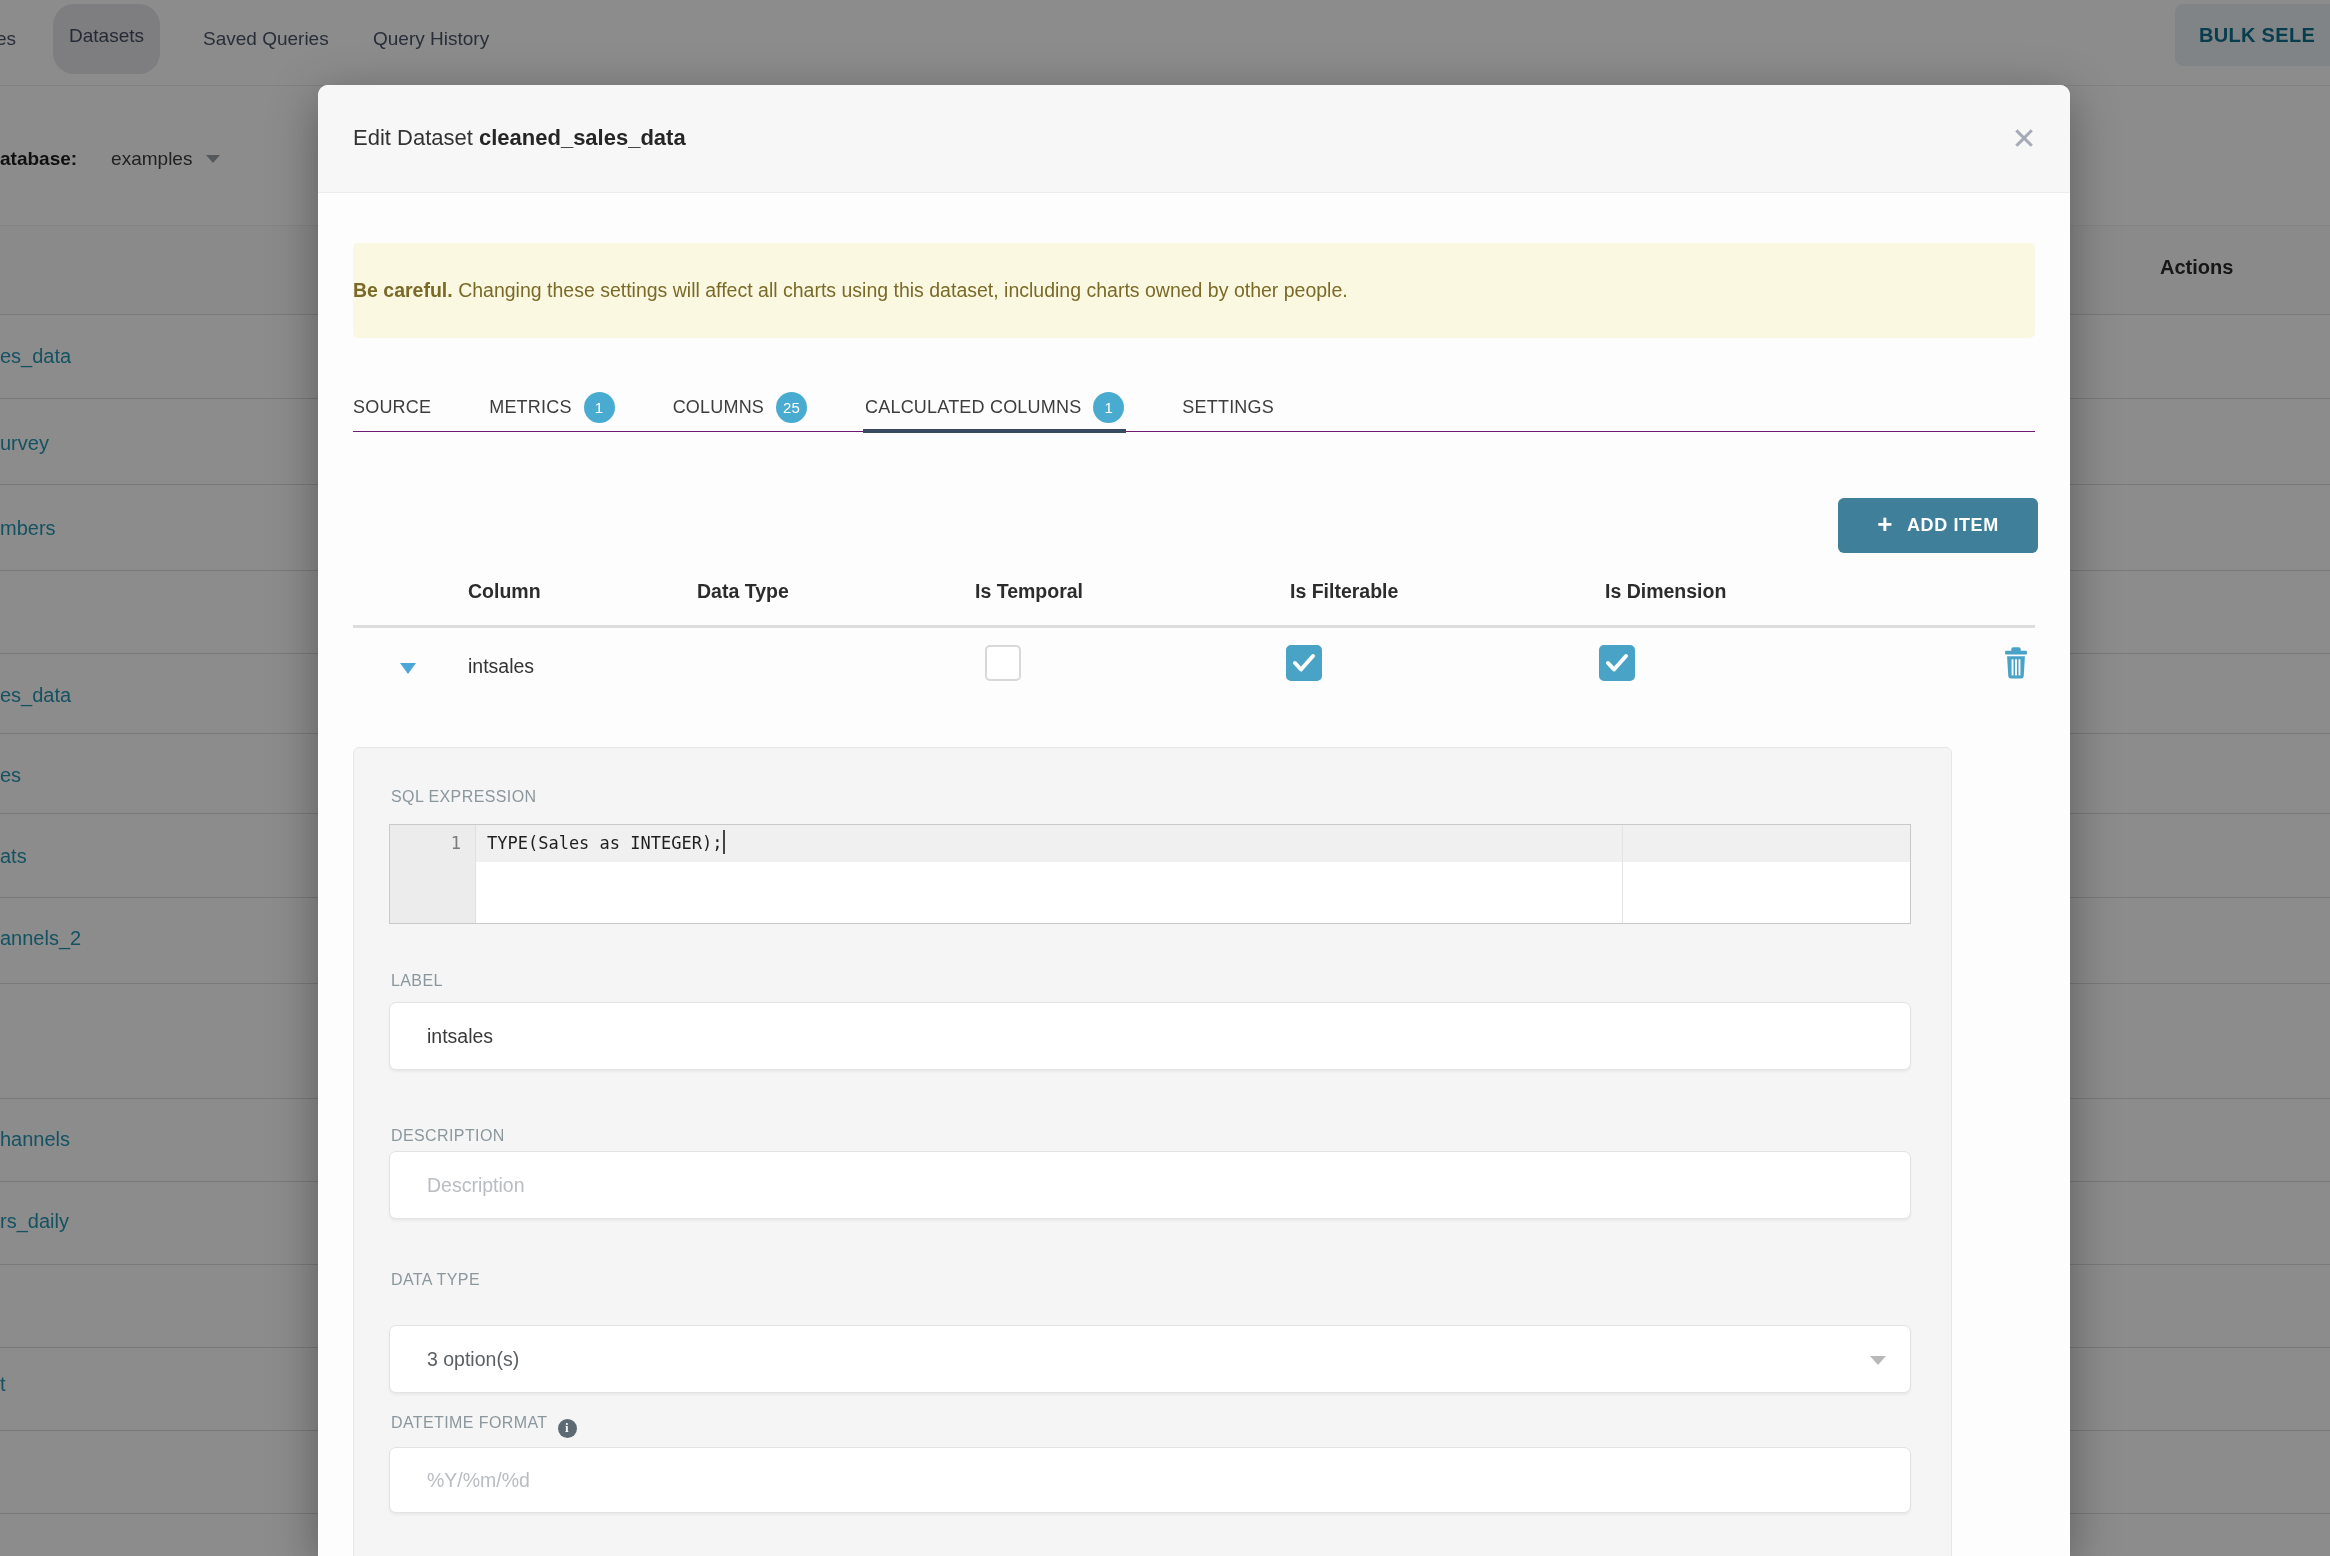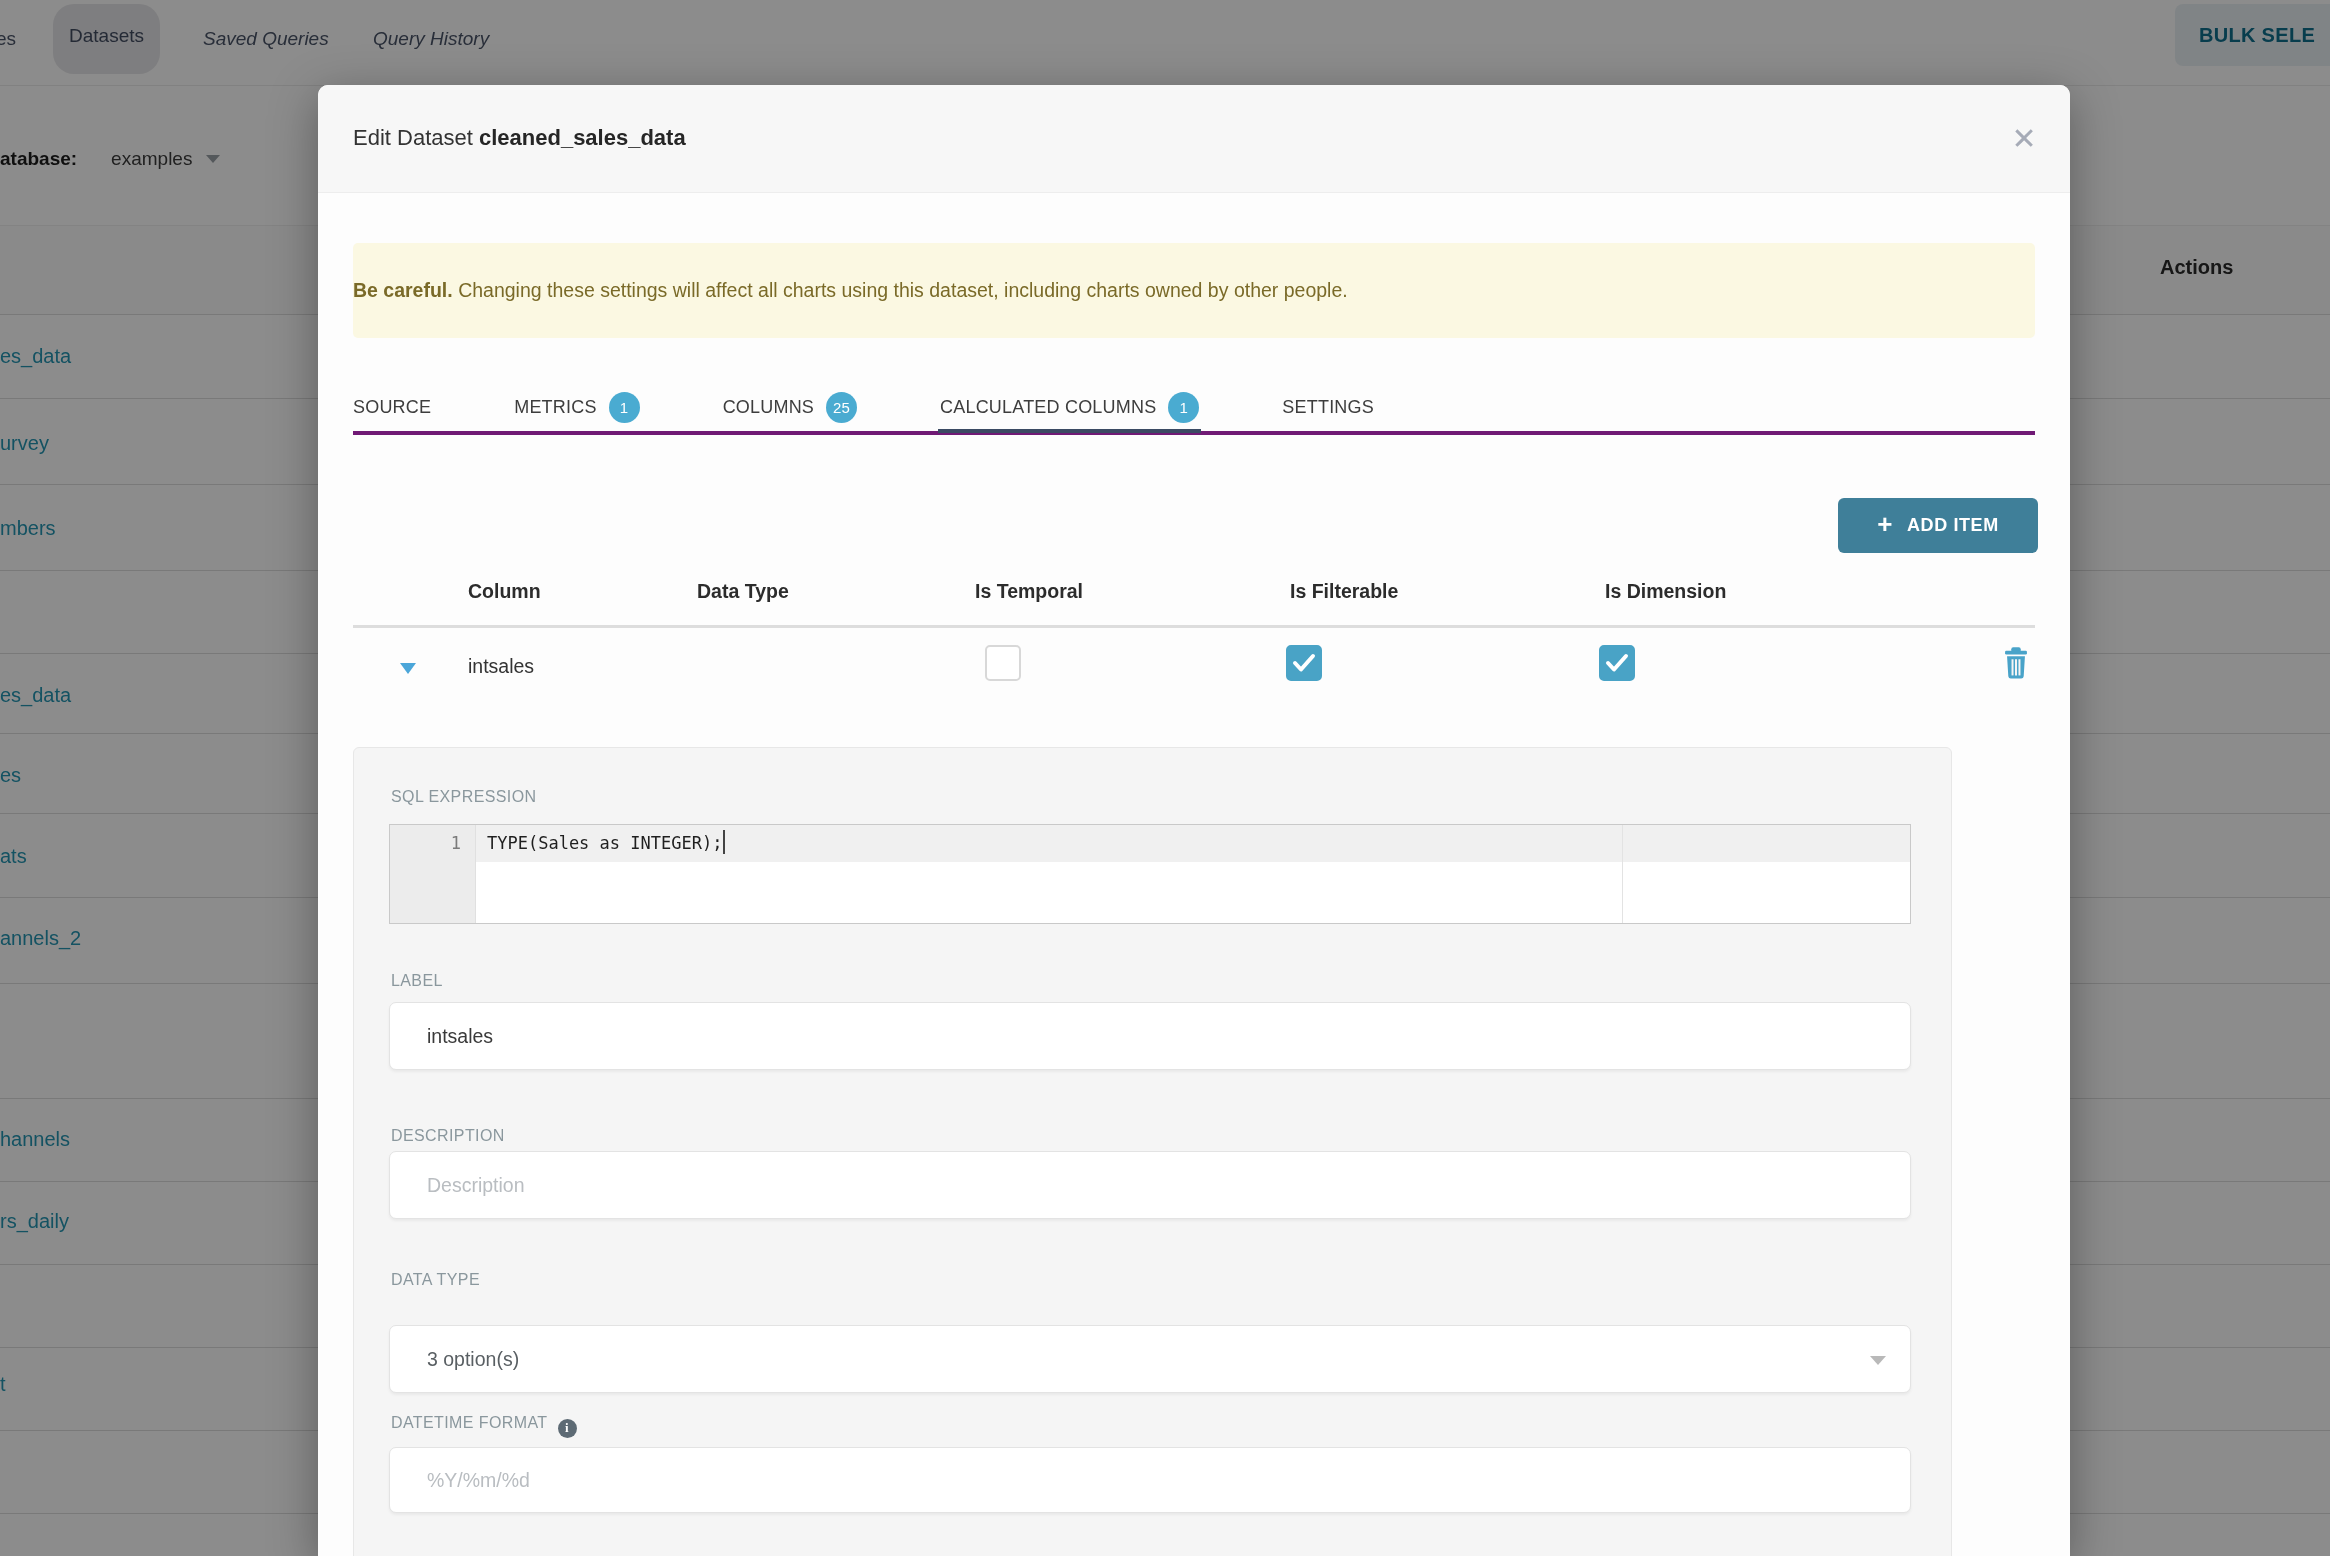--- a/index.html
+++ b/index.html
@@ -6,21 +6,21 @@
   body{width:2330px;height:1556px;overflow:hidden;background:#fff;
        font-family:"Liberation Sans",sans-serif;-webkit-font-smoothing:antialiased;}
   .stage{position:relative;width:2330px;height:1556px;}
 
   
   .bg{position:absolute;inset:0;background:#fff;}
   .bg-nav{position:absolute;left:0;top:0;width:100%;height:85px;background:#ffffff;border-bottom:1px solid #ececec;}
   .bg-nav-frag{position:absolute;left:-4px;top:28px;font-size:19px;color:#4a5468;}
   .bg-pill{position:absolute;left:53px;top:4px;width:107px;height:70px;background:#e6e6e9;border-radius:21px;}
   .bg-pill span{position:absolute;left:0;right:0;top:21px;text-align:center;font-size:19px;color:#434d62;}
-  .bg-nav-item{position:absolute;top:28px;font-size:19px;color:#4a5468;font-style:italic;}
+  .bg-nav-item{position:absolute;top:28px;font-size:19px;color:#4a5468;}
   .bg-nav-item.q1{left:203px;} .bg-nav-item.q2{left:373px;}
   .bulk-btn{position:absolute;left:2175px;top:4px;width:210px;height:62px;background:#eaf1f5;
             border-radius:8px;color:#0f6f8d;font-weight:bold;font-size:20px;letter-spacing:.3px;
             display:flex;align-items:center;padding-left:24px;box-sizing:border-box;}
   .bg-dbrow{position:absolute;left:0;top:148px;height:26px;font-size:19px;color:#222;}
   .bg-dbrow b{font-weight:bold;color:#1d1d1d;}
   .bg-dbrow .dbval{margin-left:34px;color:#3c3c3c;}
   .bg-db-caret{display:inline-block;margin-left:14px;width:0;height:0;border-left:7px solid transparent;
                border-right:7px solid transparent;border-top:8px solid #9aa0a6;vertical-align:2px;}
   .bg-headband{position:absolute;left:0;top:225px;width:100%;height:89px;background:#fcfcfc;border-top:1px solid #efefef;}
@@ -39,22 +39,22 @@
   .modal-title{position:absolute;left:35px;top:40px;font-size:22px;color:#333;}
   .modal-title b{font-weight:bold;color:#262626;}
   .modal-close{position:absolute;right:28px;top:36px;width:36px;height:36px;color:#a6abb7;font-size:30px;
                line-height:36px;text-align:center;cursor:pointer;}
 
   .banner{position:absolute;left:35px;top:158px;width:1682px;height:95px;background:var(--warnbg,#fbf8e2);
           border-radius:5px;box-sizing:border-box;display:flex;align-items:center;}
   .banner .txt{font-size:19.5px;color:var(--warntx,#7a6a28);}
   .banner .txt b{font-weight:bold;}
 
-  .tabs{position:absolute;left:35px;top:298px;width:1682px;height:48px;border-bottom:4px solid #701a75;
-        display:flex;align-items:center;gap:83px;}
+  .tabs{position:absolute;left:35px;top:298px;width:1682px;height:48px;border-bottom:1px solid #701a75;
+        display:flex;align-items:center;gap:58px;}
   .mtab{position:relative;display:flex;align-items:center;gap:12px;height:100%;font-size:18px;color:#3d3d3d;
         letter-spacing:.2px;cursor:pointer;}
   .mtab .badge{display:inline-flex;align-items:center;justify-content:center;min-width:31px;height:31px;
         border-radius:16px;background:var(--badge,#4aabd1);color:#fff;font-size:15px;}
   .mtab.active::after{content:"";position:absolute;left:-2px;right:-2px;bottom:-2px;height:4px;
         background:var(--underline,#3b4a63);}
 
   .add-item{position:absolute;right:32px;top:413px;width:200px;height:55px;background:var(--addbtn,#3f7f99);
         border-radius:6px;color:#fff;display:flex;align-items:center;justify-content:center;gap:14px;
         font-size:18px;font-weight:bold;letter-spacing:.6px;cursor:pointer;}

